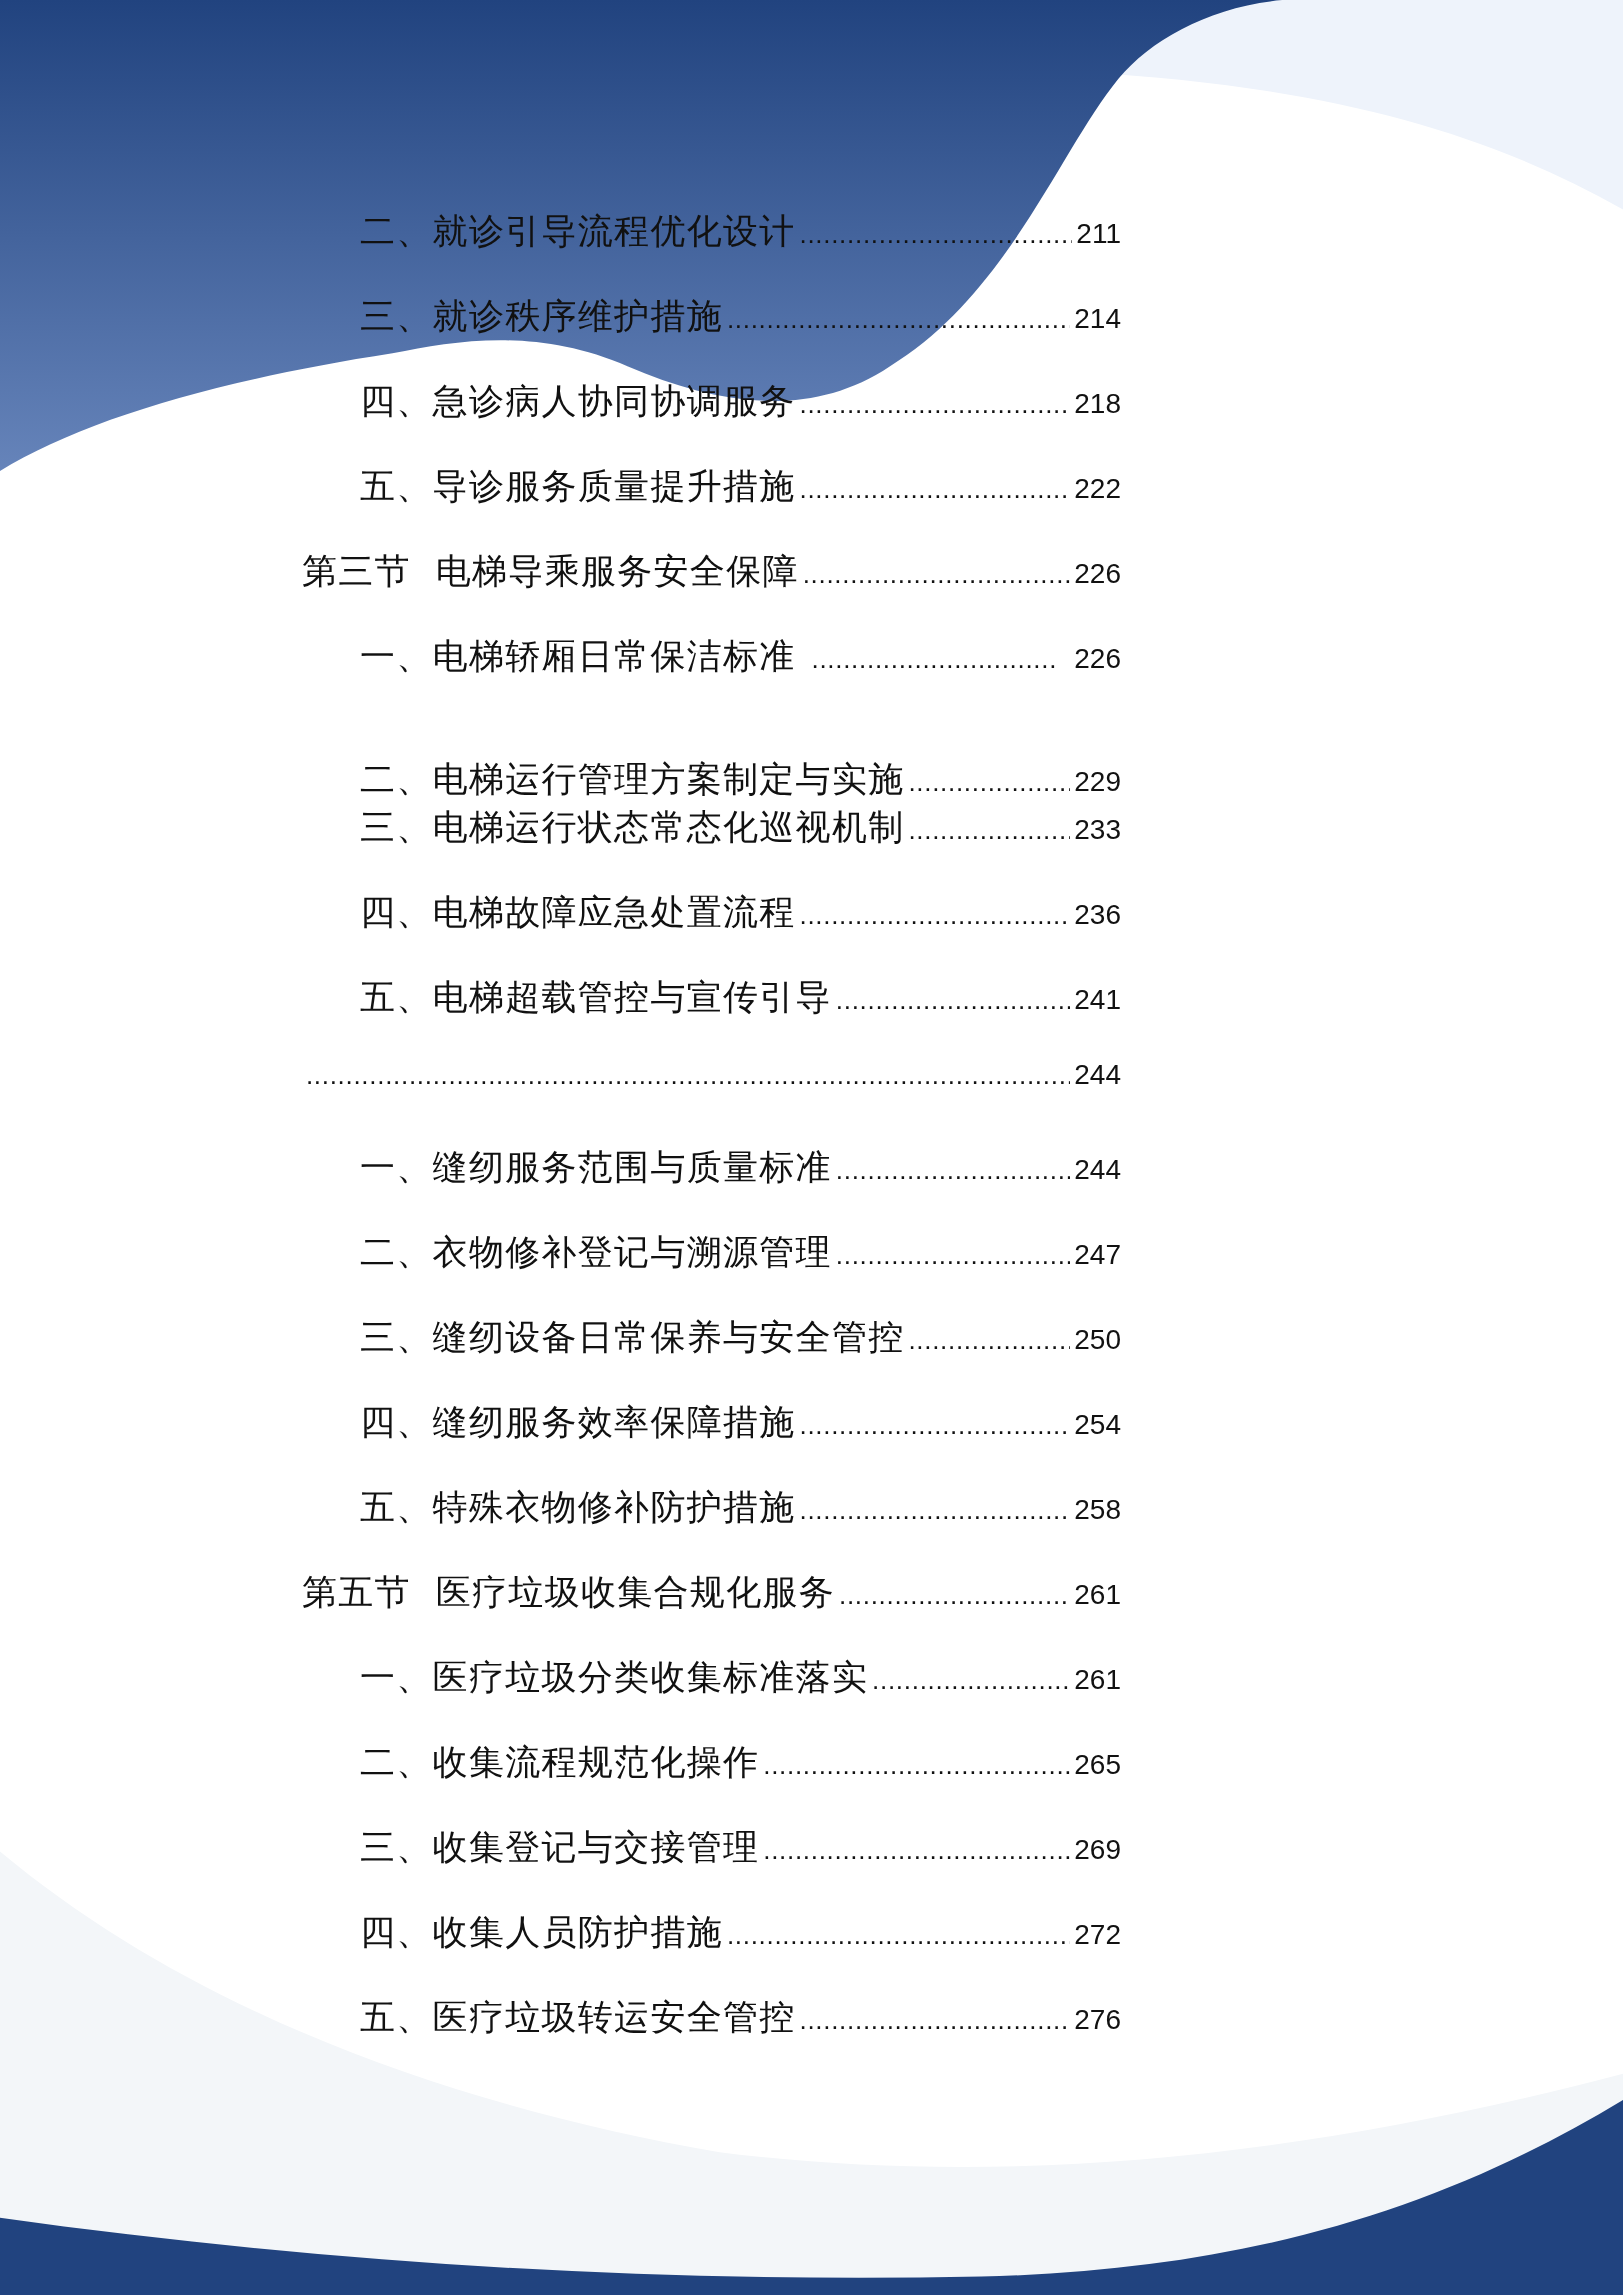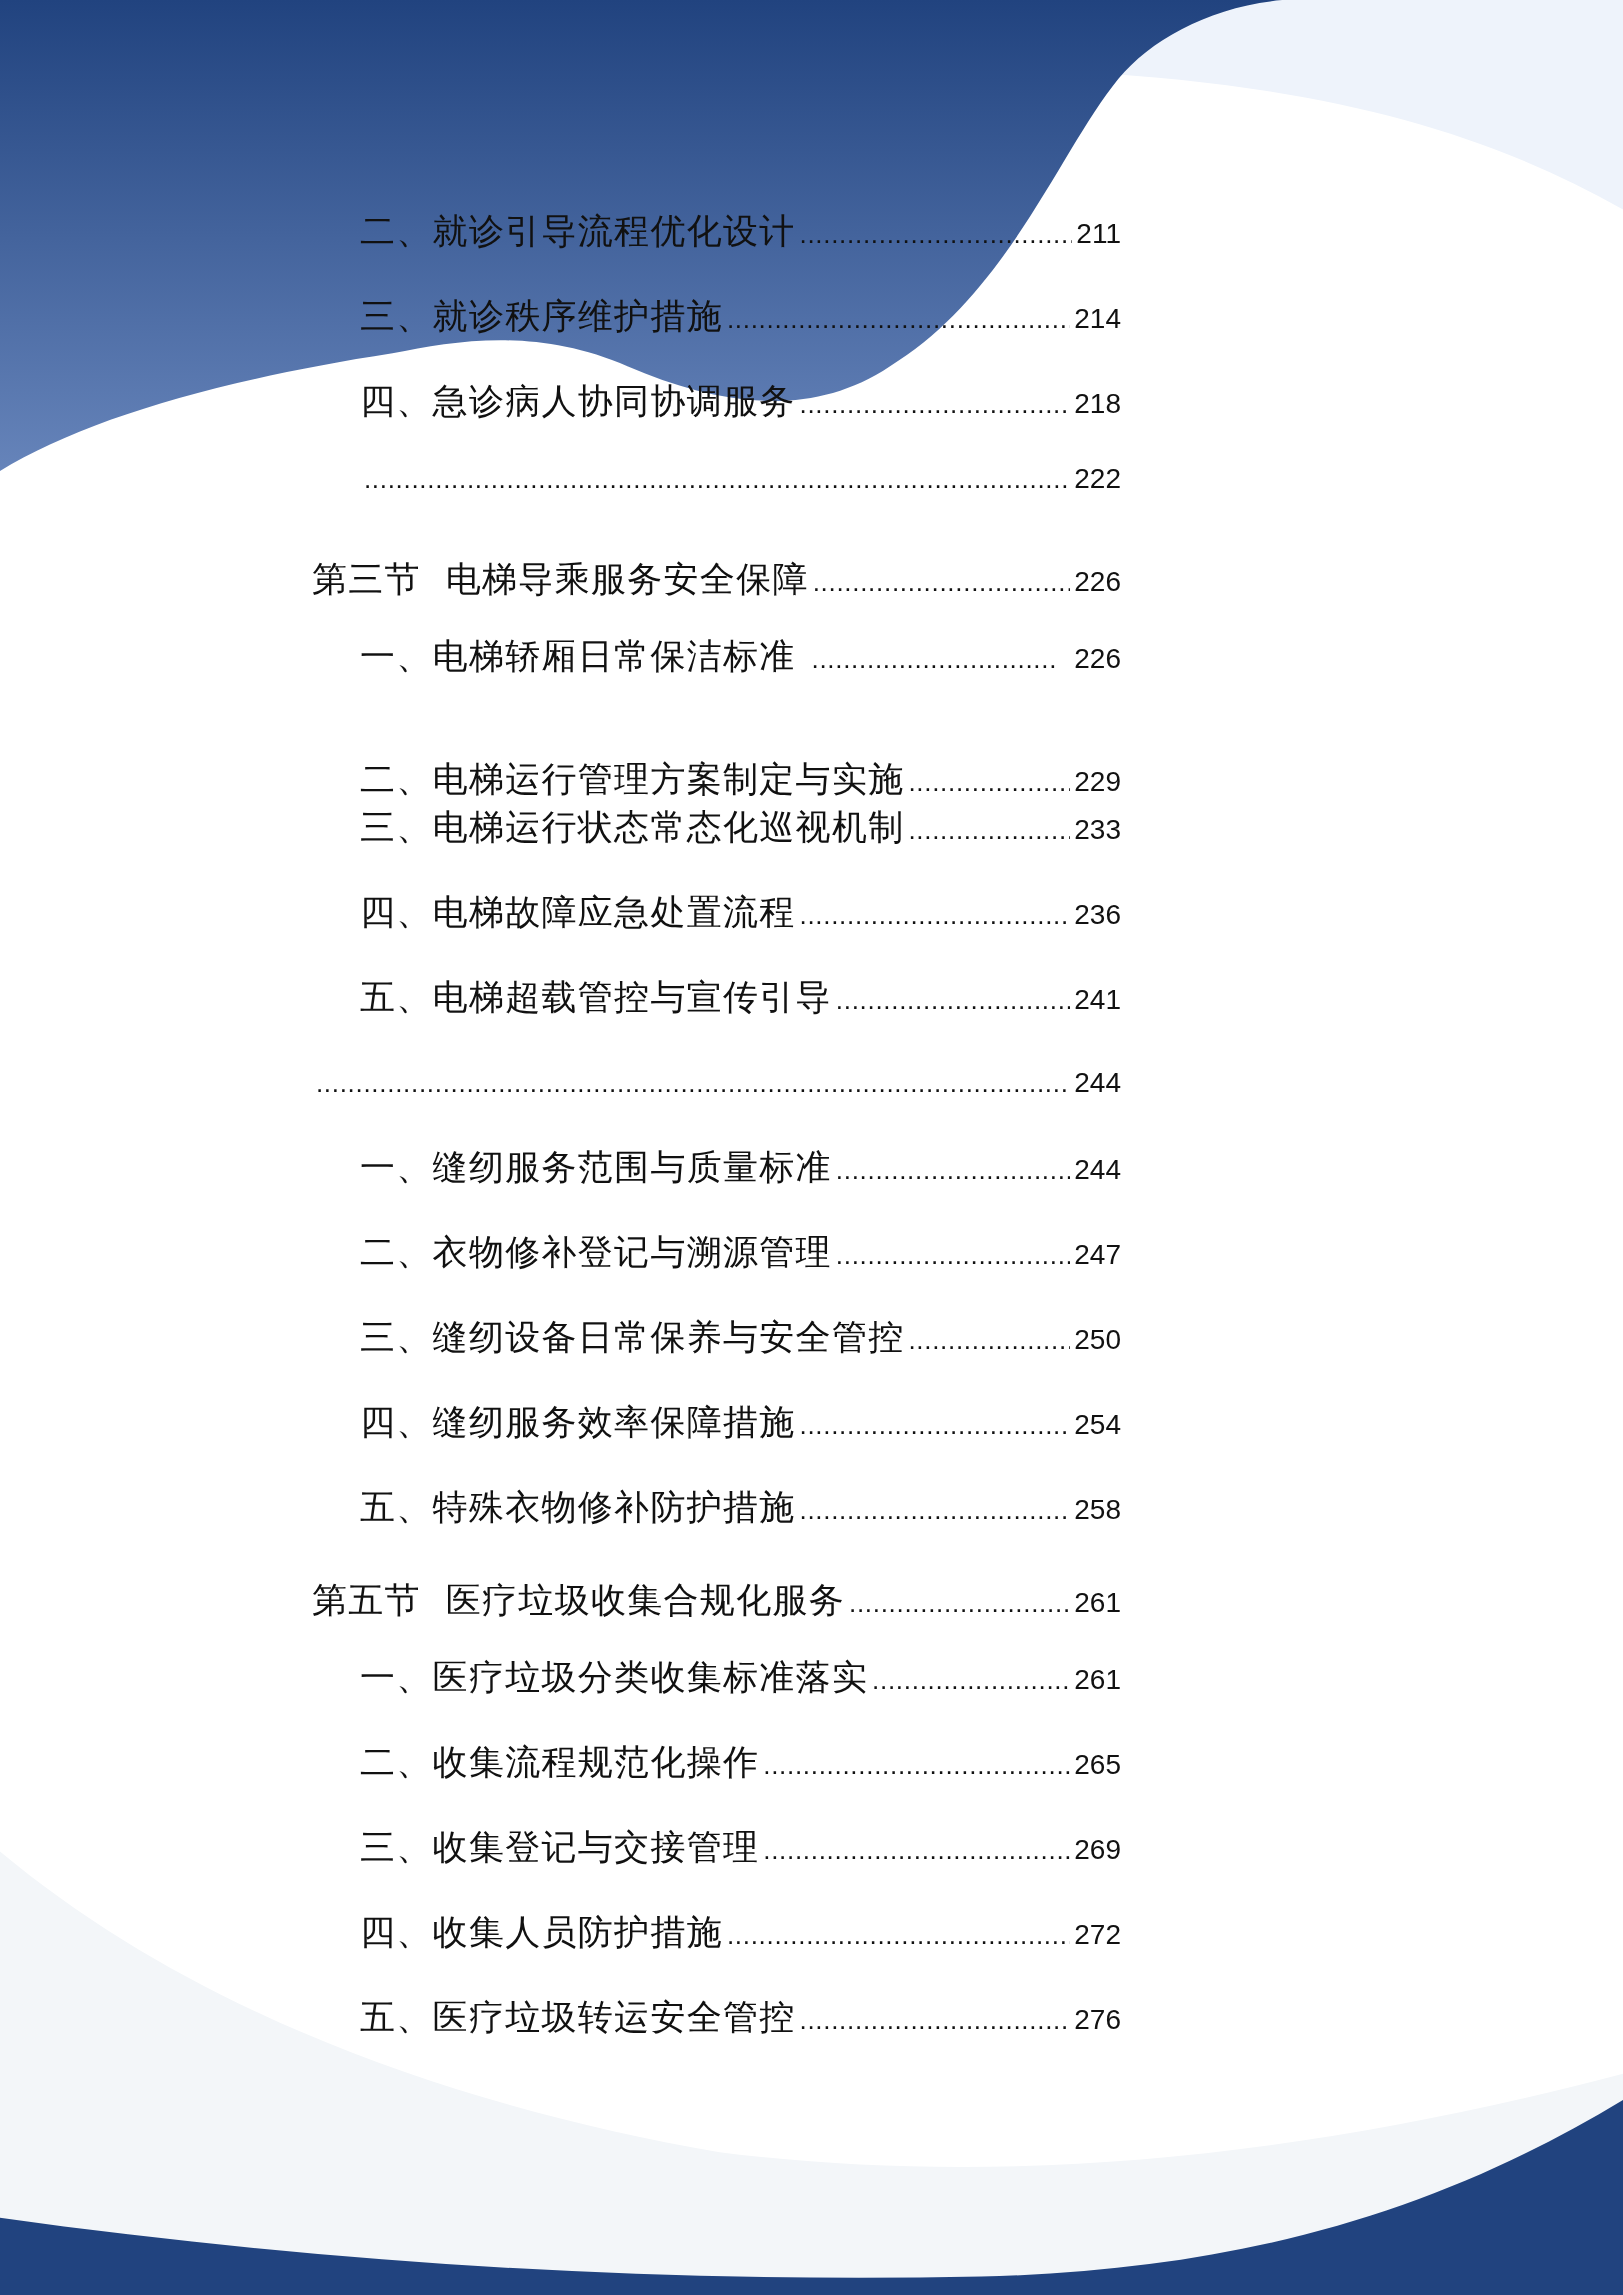--- a/index.html
+++ b/index.html
@@ -8,21 +8,21 @@
   .toc { position: absolute; left: 0; top: 0; width: 1368px; height: 2295px; z-index: 1; }
   .toc-row {
     position: absolute;
     display: flex;
     align-items: baseline;
     height: 59px;
     right: 247px;
     font-size: 35px;
     color: #111111;
   }
-  .toc-row.level-1 { left: 312px; margin-top: 8px; }
+  .toc-row.level-1 { left: 302px; }
   .toc-row.level-2 { left: 360px; }
   .toc-title {
     font-family: "DejaVu Serif", "Liberation Serif", serif;
     white-space: pre;
     flex: 0 0 auto;
     letter-spacing: 1.3px;
   }
   .toc-leader {
     flex: 1 1 auto;
     overflow: hidden;
@@ -69,20 +69,21 @@
       <span class="toc-title">三、就诊秩序维护措施</span>
       <span class="toc-leader">........................................................................................................................................................................................................</span>
       <span class="toc-page">214</span>
     </div>
     <div class="toc-row level-2" style="top: 378px;">
       <span class="toc-title">四、急诊病人协同协调服务</span>
       <span class="toc-leader">........................................................................................................................................................................................................</span>
       <span class="toc-page">218</span>
     </div>
     <div class="toc-row level-2" style="top: 463px;">
+      <span class="toc-title">五、导诊服务质量提升措施</span>
       <span class="toc-leader">........................................................................................................................................................................................................</span>
       <span class="toc-page">222</span>
     </div>
     <div class="toc-row level-1" style="top: 548px;">
       <span class="toc-title">第三节  电梯导乘服务安全保障</span>
       <span class="toc-leader">........................................................................................................................................................................................................</span>
       <span class="toc-page">226</span>
     </div>
     <div class="toc-row level-2" style="top: 633px; gap: 12px;">
       <span class="toc-title">一、电梯轿厢日常保洁标准</span>

